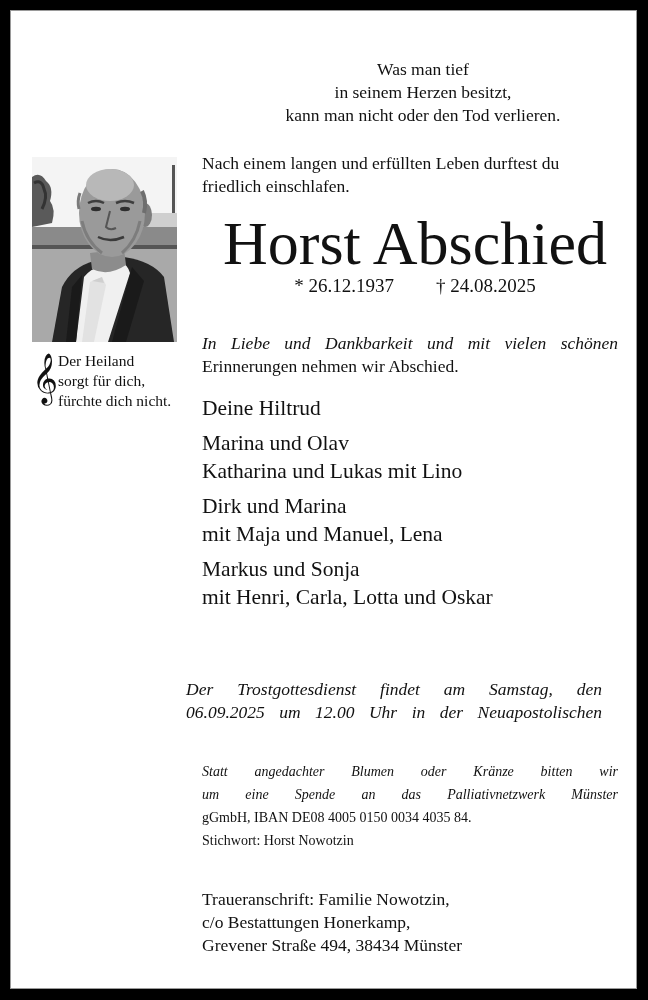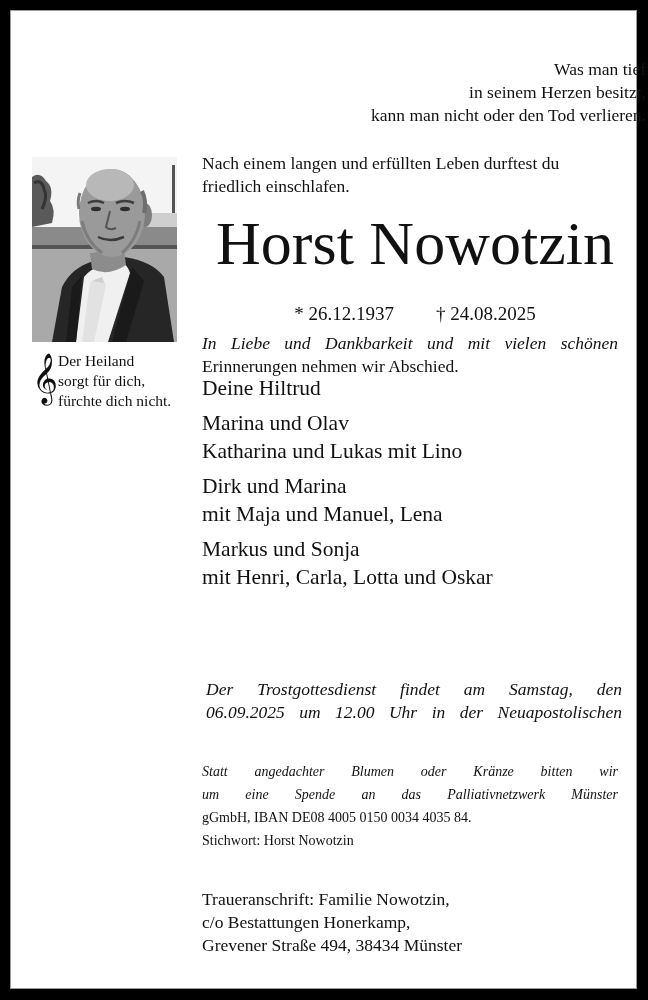--- a/index.html
+++ b/index.html
@@ -1,35 +1,35 @@
 <!DOCTYPE html>
 <html><head>
 <meta charset="utf-8">
 <style>
   html, body { margin:0; padding:0; }
   body { width:648px; height:1000px; background:#000; position:relative; overflow:hidden;
          font-family:"Liberation Serif", "DejaVu Serif", serif; color:#111; }
   .card { position:absolute; left:10px; top:10px; width:627px; height:979px; background:#fff;
           box-shadow: inset 0 0 0 1px #9a9a9a; }
   .abs { position:absolute; }
-  .motto { left:190px; width:446px; top:48px; text-align:right; font-size:17.5px; line-height:23px; }
+  .motto { left:190px; width:446px; top:48px; text-align:center; font-size:17.5px; line-height:23px; }
   .photo { left:22px; top:147px; width:145px; height:185px; overflow:hidden; background:#c8c8c8; }
   .caption { left:22px; top:341px; width:170px; height:64px; }
   .clef { position:absolute; left:0; top:2px; font-size:44px; line-height:50px; font-family:"DejaVu Sans", sans-serif; color:#111; }
   .caption-text { position:absolute; left:26px; top:0; font-size:15.5px; line-height:20px; white-space:nowrap; }
   .intro { left:192px; top:142px; width:426px; font-size:17.5px; line-height:23px; }
   .name { left:190px; width:430px; top:198px; text-align:center; font-size:62px; line-height:70px; white-space:nowrap; }
   .dates { left:190px; width:430px; top:264px; text-align:center; font-size:19px; line-height:24px; white-space:pre; }
-  .dates span { display:inline-block;margin-top:28px; }
+  .dates span { display:inline-block; }
   .dates .gap { width:42px; }
   .thanks { left:192px; top:322px; width:416px; font-size:17.5px; line-height:23px; text-align:justify; text-align-last:left; }
-  .family { left:192px; top:364px; width:430px; font-size:21.5px; line-height:28px; }
+  .family { left:192px; top:384px; width:430px; font-size:21.5px; line-height:28px; }
   .family .grp { margin-bottom:7px; }
   .family .grp div { white-space:nowrap; }
-  .service { left:196px; top:668px; width:416px; font-size:17.5px; line-height:23px; text-align:justify; text-align-last:left; }
+  .service { left:176px; top:668px; width:416px; font-size:17.5px; line-height:23px; text-align:justify; text-align-last:left; }
   .donation { left:192px; top:750px; width:416px; font-size:14px; line-height:23px; text-align:justify; }
   .address { left:192px; top:878px; width:416px; font-size:17.5px; line-height:23px; }
   .jline { display:block; text-align:justify; text-align-last:justify;font-style:italic; }
 </style>
 </head>
 <body>
 
 <div class="card">
 
   <div class="abs motto">
@@ -98,21 +98,21 @@
       <div>sorgt für dich,</div>
       <div>fürchte dich nicht.</div>
     </div>
   </div>
 
   <div class="abs intro">
     <div>Nach einem langen und erfüllten Leben durftest du</div>
     <div>friedlich einschlafen.</div>
   </div>
 
-  <div class="abs name">Horst Nowotzin</div>
+  <div class="abs name">Horst Abschied</div>
 
   <div class="abs dates"><span>* 26.12.1937</span><span class="gap"></span><span>† 24.08.2025</span></div>
 
   <div class="abs thanks">
     <span class="jline">In Liebe und Dankbarkeit und mit vielen schönen</span>
     <span>Erinnerungen nehmen wir Abschied.</span>
   </div>
 
   <div class="abs family">
     <div class="grp">

